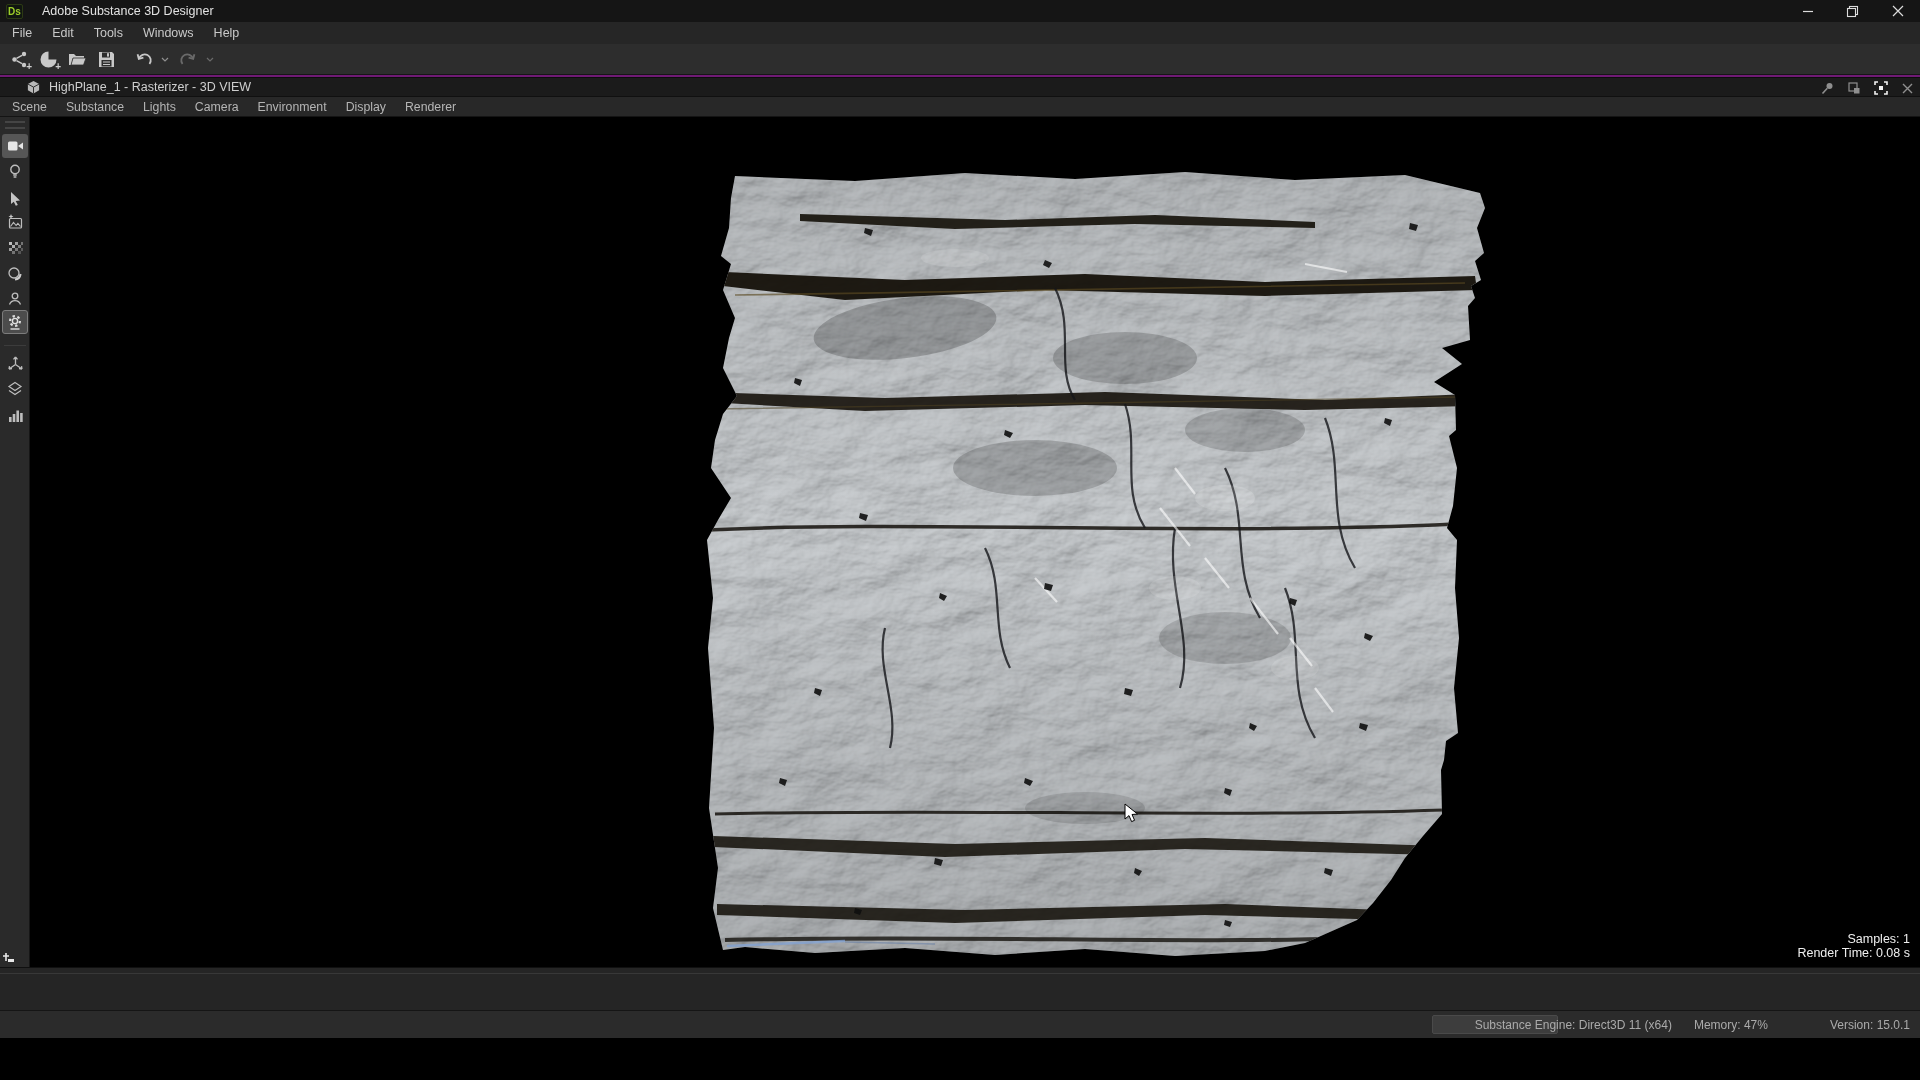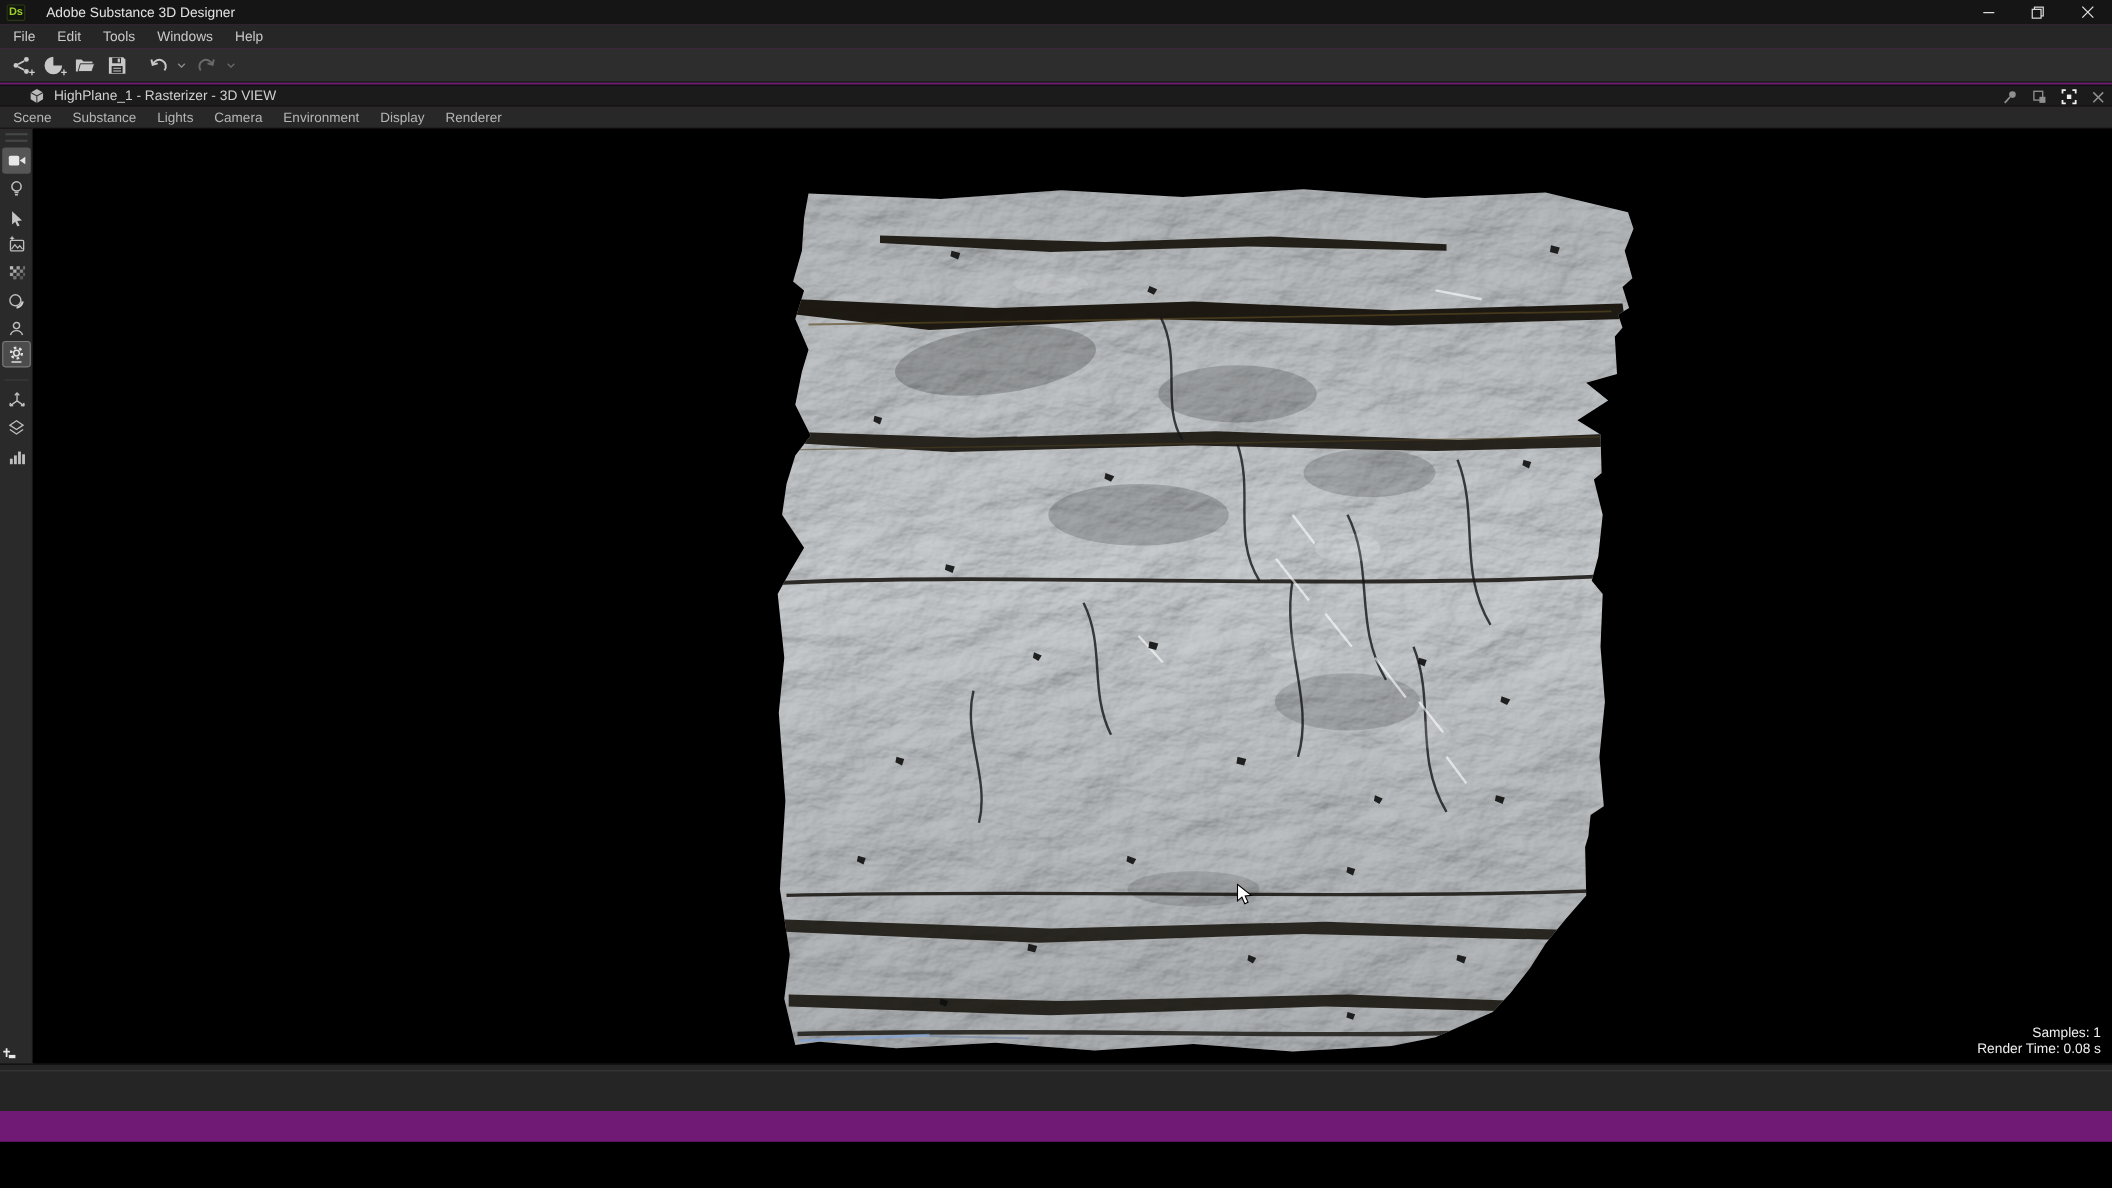--- a/index.html
+++ b/index.html
@@ -481,17 +481,26 @@
 
   <div class="substrip">
     <div class="inner-line"></div>
   </div>
 
   <svg class="mini-tool" width="16" height="14" viewBox="0 0 16 14">
     <path d="M4 2v8M1 5h6" stroke="#e8e8e8" stroke-width="1.6"></path>
     <rect x="6" y="8" width="6" height="3" fill="#e8e8e8"></rect>
   </svg>
 
+  <div class="statusbar">
+    <div class="progressbox"></div>
+    <div class="status-texts">
+      <span>Substance Engine: Direct3D 11 (x64)</span>
+      <span>Memory: 47%</span>
+      <span style="width:18px"></span>
+      <span>Version: 15.0.1</span>
+    </div>
+  </div>
 
   <div class="bottomblack"></div>
 
 
 </div>
 
 </body></html>

